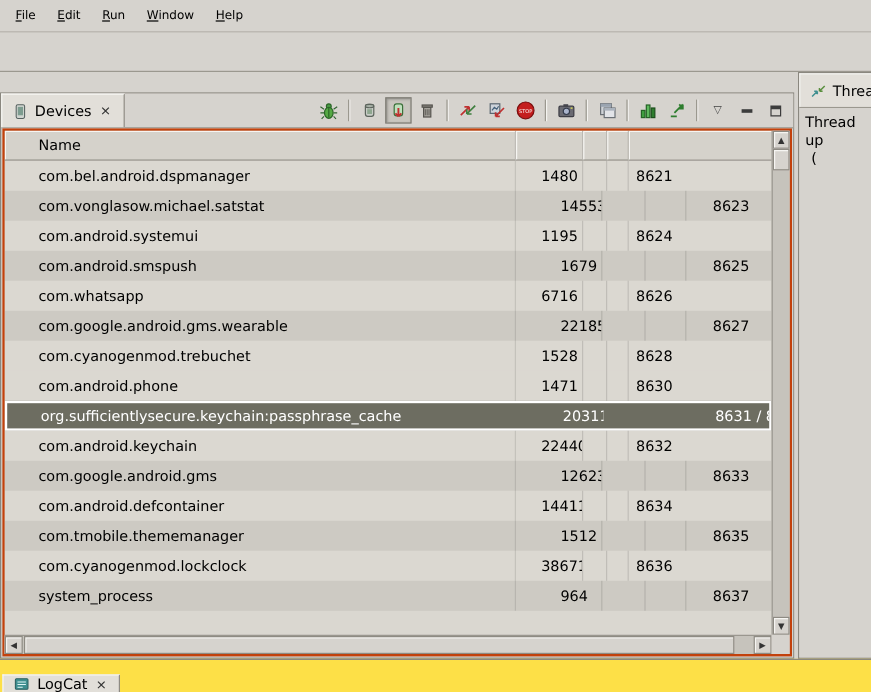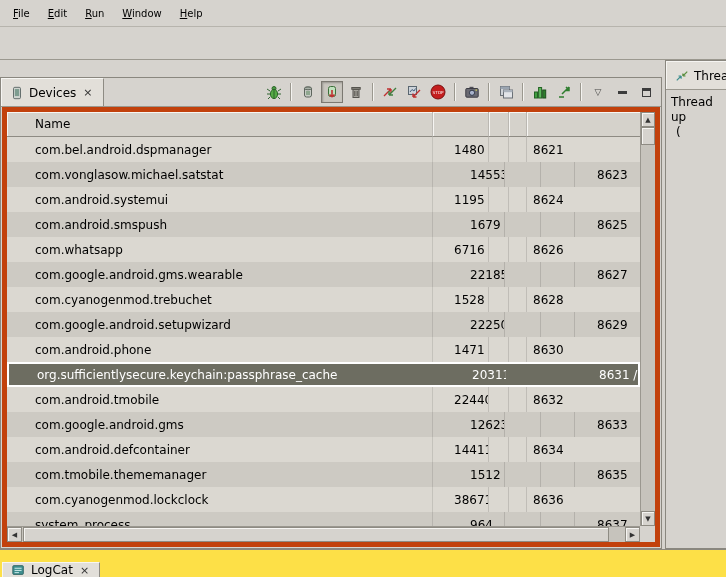--- a/index.html
+++ b/index.html
@@ -37,21 +37,21 @@
   .view-tab .close { font-size:11px; padding:0 2px; color:#333; cursor:pointer; }
   .panel-toolbar { margin-left:auto; display:flex; align-items:center; gap:2px; padding-right:4px; }
   .tbtn { width:22px; height:22px; display:flex; align-items:center; justify-content:center; border:1px solid transparent; cursor:pointer; }
   .tbtn.pressed { border:1px solid #7b7871; background:#c9c6bf; box-shadow:inset 1px 1px 2px rgba(0,0,0,.25); }
   .tsep { width:2px; height:18px; border-left:1px solid #9b988f; border-right:1px solid #f4f3f0; margin:0 3px; }
   .chevron { font-size:9px; color:#444; }
   .mini-glyph { width:9px; height:3px; background:#3c3c3c; }
   .max-glyph { width:9px; height:9px; border:1px solid #3c3c3c; border-top:3px solid #3c3c3c; }
 
   
-  .table-area { position:relative; flex:1 1 auto; display:flex; flex-direction:column; min-height:0; margin:0 1px 1px 1px; border:5px solid #c2410c; background:#dad7d0; }
+  .table-area { position:relative; flex:1 1 auto; display:flex; flex-direction:column; min-height:0; margin:0 1px 1px 1px; border:2px solid #c2410c; background:#dad7d0; }
   .thead { height:25px; flex:0 0 25px; display:flex; margin-right:15px; background:#d5d2cb; }
   .hcell {
     border-right:1px solid #8e8b83; border-bottom:1px solid #8e8b83;
     box-shadow: inset 1px 1px 0 #f6f5f2;
     display:flex; align-items:center; padding-left:6px;
   }
   .tbody { flex:1 1 auto; margin-right:15px; overflow:hidden; background:#dad7d0; }
   .row { height:25px; display:flex; align-items:stretch; }
   .row.even { background:#dbd8d1; }
   .row.odd  { background:#cdcac3;gap:16px; }
@@ -274,43 +274,36 @@
             <div class="cell col-b"></div>
             <div class="cell col-port">8627</div>
           </div>
             <div class="row even">
             <div class="cell col-name">com.cyanogenmod.trebuchet</div>
             <div class="cell col-pid">1528</div>
             <div class="cell col-a"></div>
             <div class="cell col-b"></div>
             <div class="cell col-port">8628</div>
           </div>
-            <div class="row odd">
-            <div class="cell col-name">com.google.android.setupwizard</div>
-            <div class="cell col-pid">22250</div>
-            <div class="cell col-a"></div>
-            <div class="cell col-b"></div>
-            <div class="cell col-port">8629</div>
-          </div>
             <div class="row even">
             <div class="cell col-name">com.android.phone</div>
             <div class="cell col-pid">1471</div>
             <div class="cell col-a"></div>
             <div class="cell col-b"></div>
             <div class="cell col-port">8630</div>
           </div>
             <div class="row odd selected">
             <div class="cell col-name">org.sufficientlysecure.keychain:passphrase_cache</div>
             <div class="cell col-pid">20311</div>
             <div class="cell col-a"></div>
             <div class="cell col-b"></div>
             <div class="cell col-port">8631 / 8700</div>
           </div>
             <div class="row even">
-            <div class="cell col-name">com.android.tmobile</div>
+            <div class="cell col-name">com.android.keychain</div>
             <div class="cell col-pid">22440</div>
             <div class="cell col-a"></div>
             <div class="cell col-b"></div>
             <div class="cell col-port">8632</div>
           </div>
             <div class="row odd">
             <div class="cell col-name">com.google.android.gms</div>
             <div class="cell col-pid">12623</div>
             <div class="cell col-a"></div>
             <div class="cell col-b"></div>

